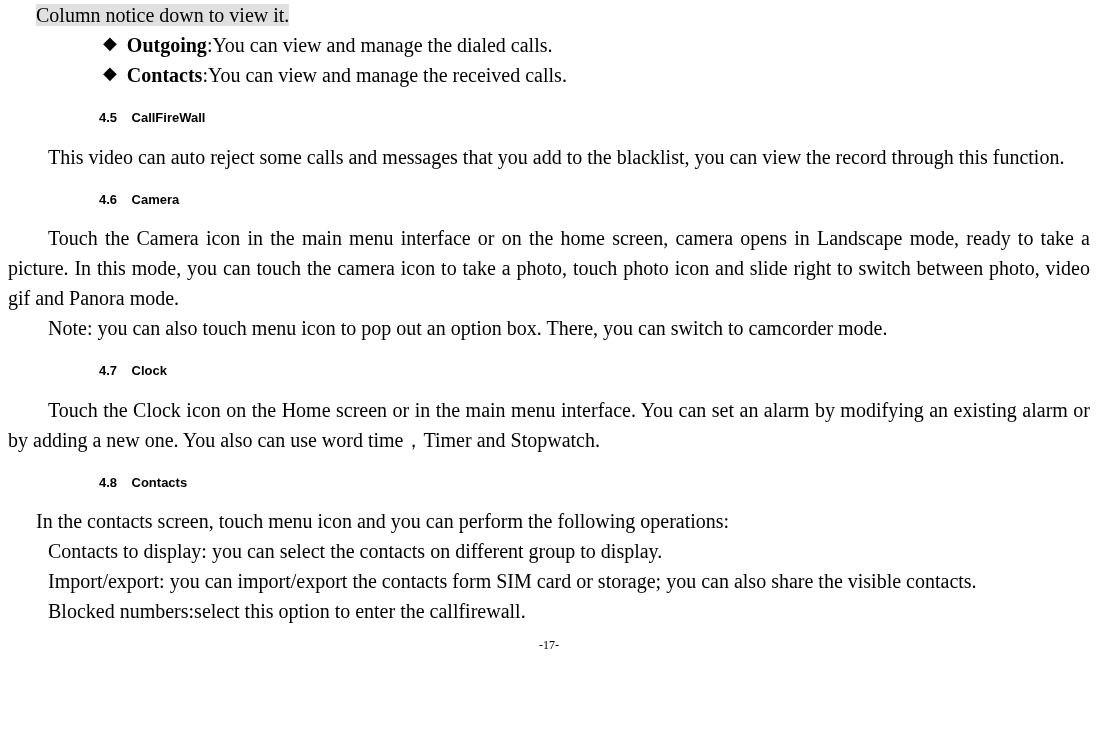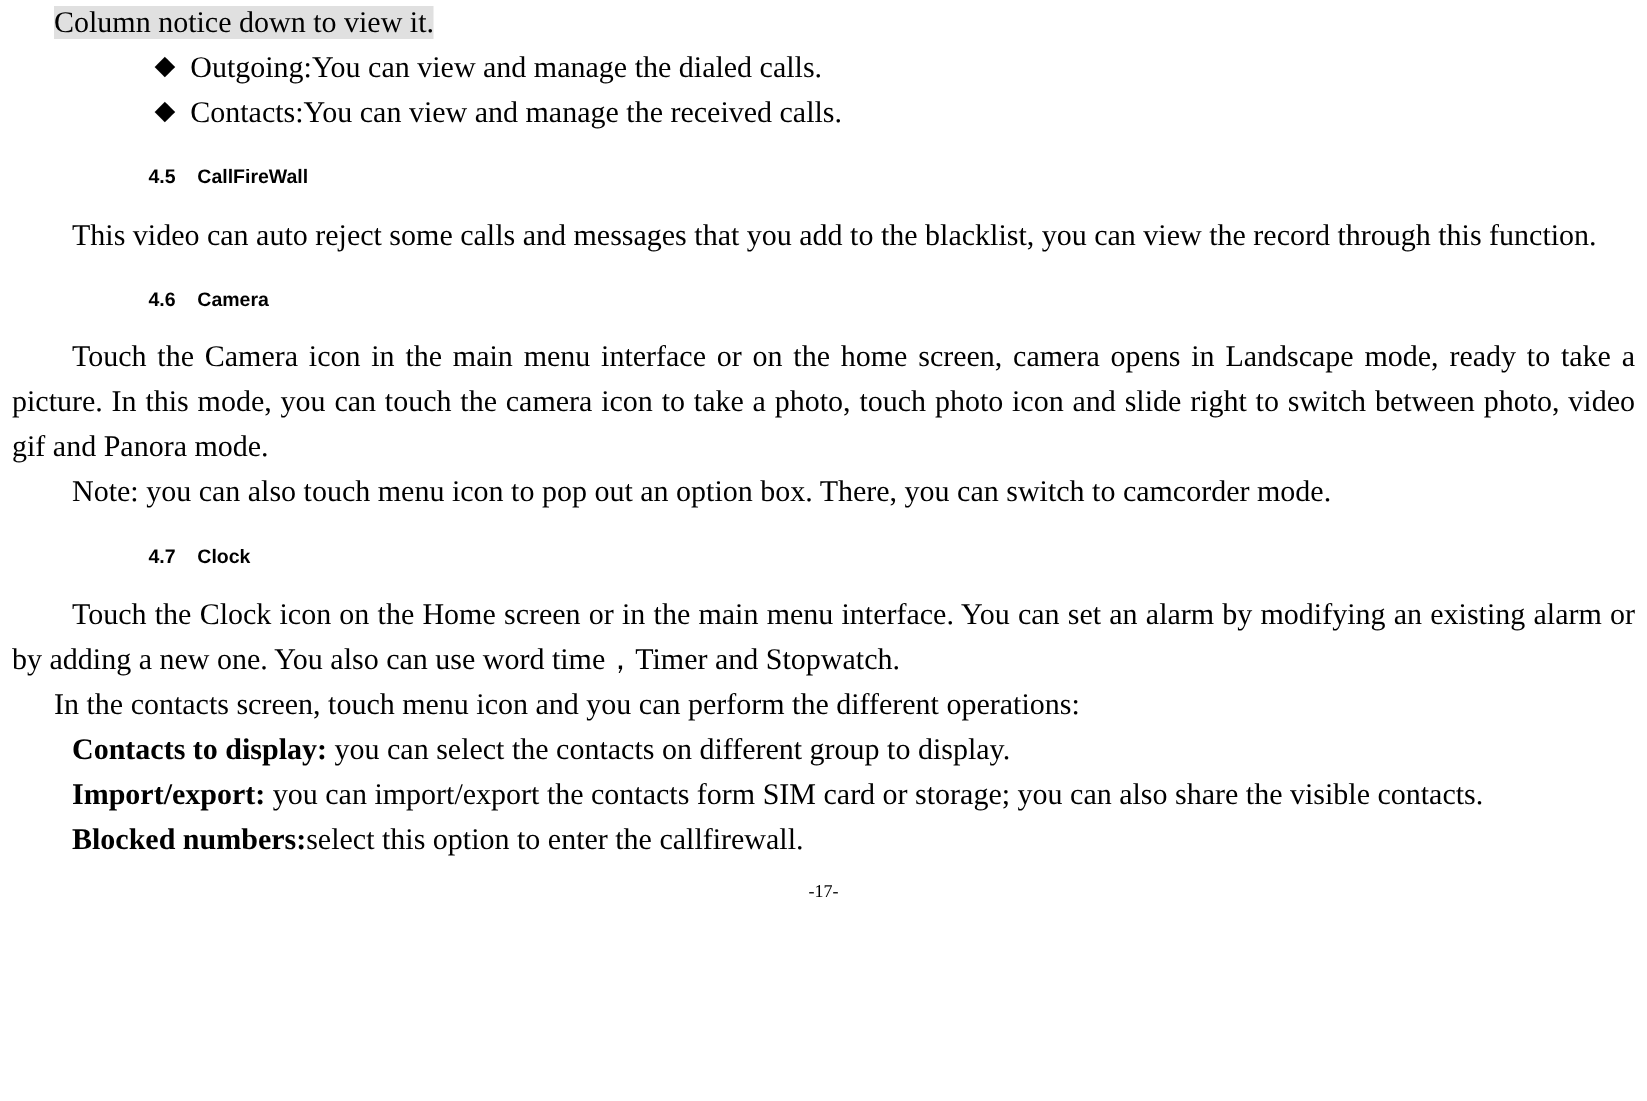--- a/index.html
+++ b/index.html
@@ -23,21 +23,21 @@
     .bullet-item {
       margin-left: 95px;
       display: flex;
       align-items: flex-start;
     }
     .bullet {
       font-size: 18px;
       margin-right: 10px;
     }
     .bullet-label {
-      font-weight: normal;
+      font-weight: bold;
     }
     .section-heading {
       font-family: Arial, Helvetica, sans-serif;
       font-weight: bold;
       font-size: 13px;
       margin-left: 91px;
       margin-top: 18px;
       margin-bottom: 14px;
     }
     .body-text {
@@ -46,21 +46,21 @@
     }
     .indent {
       text-indent: 40px;
     }
     .indent-small {
       text-indent: 28px;
     }
     .italic {
     }
     .bold {
-      font-weight: bold;
+      font-weight: normal;
     }
     .page-number {
       text-align: center;
       font-size: 12px;
       margin-top: 10px;
     }
   </style>
 </head>
 <body>
 
@@ -91,21 +91,24 @@
     <span>4.6</span>&nbsp;&nbsp;&nbsp;&nbsp;<span>Camera</span>
   </div>
   <p class="body-text indent">Touch the Camera icon in the main menu interface or on the home screen, camera opens in Landscape mode, ready to take a picture. In this mode, you can touch the camera icon to take a photo, touch photo icon and slide right to switch between photo, video gif and Panora mode.</p>
   <p class="body-text indent italic">Note: you can also touch menu icon to pop out an option box. There, you can switch to camcorder mode.</p>
 
   <div class="section-heading">
     <span>4.7</span>&nbsp;&nbsp;&nbsp;&nbsp;<span>Clock</span>
   </div>
   <p class="body-text indent">Touch the Clock icon on the Home screen or in the main menu interface. You can set an alarm by modifying an existing alarm or by adding a new one. You also can use word time，Timer and Stopwatch.</p>
 
-  <p class="body-text indent-small">In the contacts screen, touch menu icon and you can perform the different operations:</p>
+  <div class="section-heading">
+    <span>4.8</span>&nbsp;&nbsp;&nbsp;&nbsp;<span>Contacts</span>
+  </div>
+  <p class="body-text indent-small">In the contacts screen, touch menu icon and you can perform the following operations:</p>
   <p class="body-text indent">
     <span class="bold">Contacts to display: </span><span>you can select the contacts on different group to display.</span>
   </p>
   <p class="body-text" style="text-indent:40px;">
     <span class="bold">Import/export: </span><span>you can import/export the contacts form SIM card or storage; you can also share the visible contacts.</span>
   </p>
   <p class="body-text indent">
     <span class="bold">Blocked numbers:</span><span>select this option to enter the callfirewall.</span>
   </p>
 

